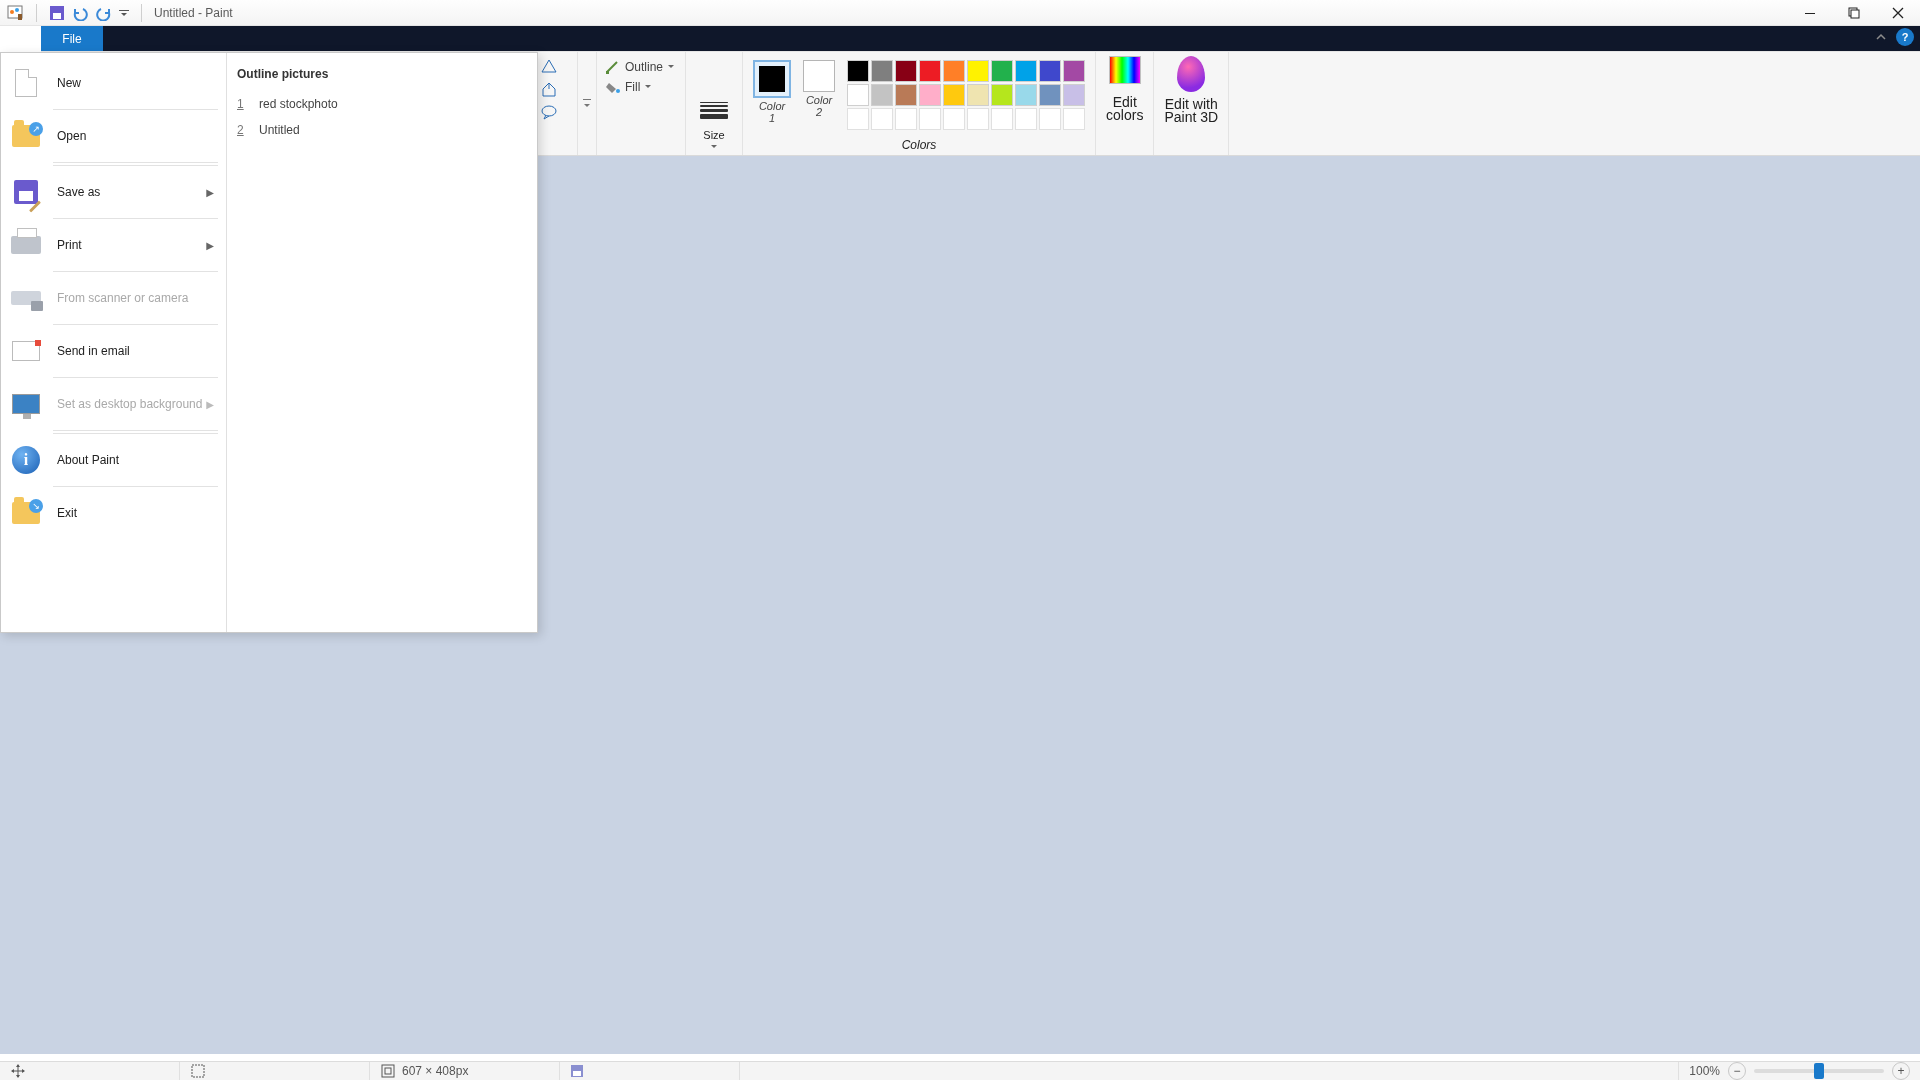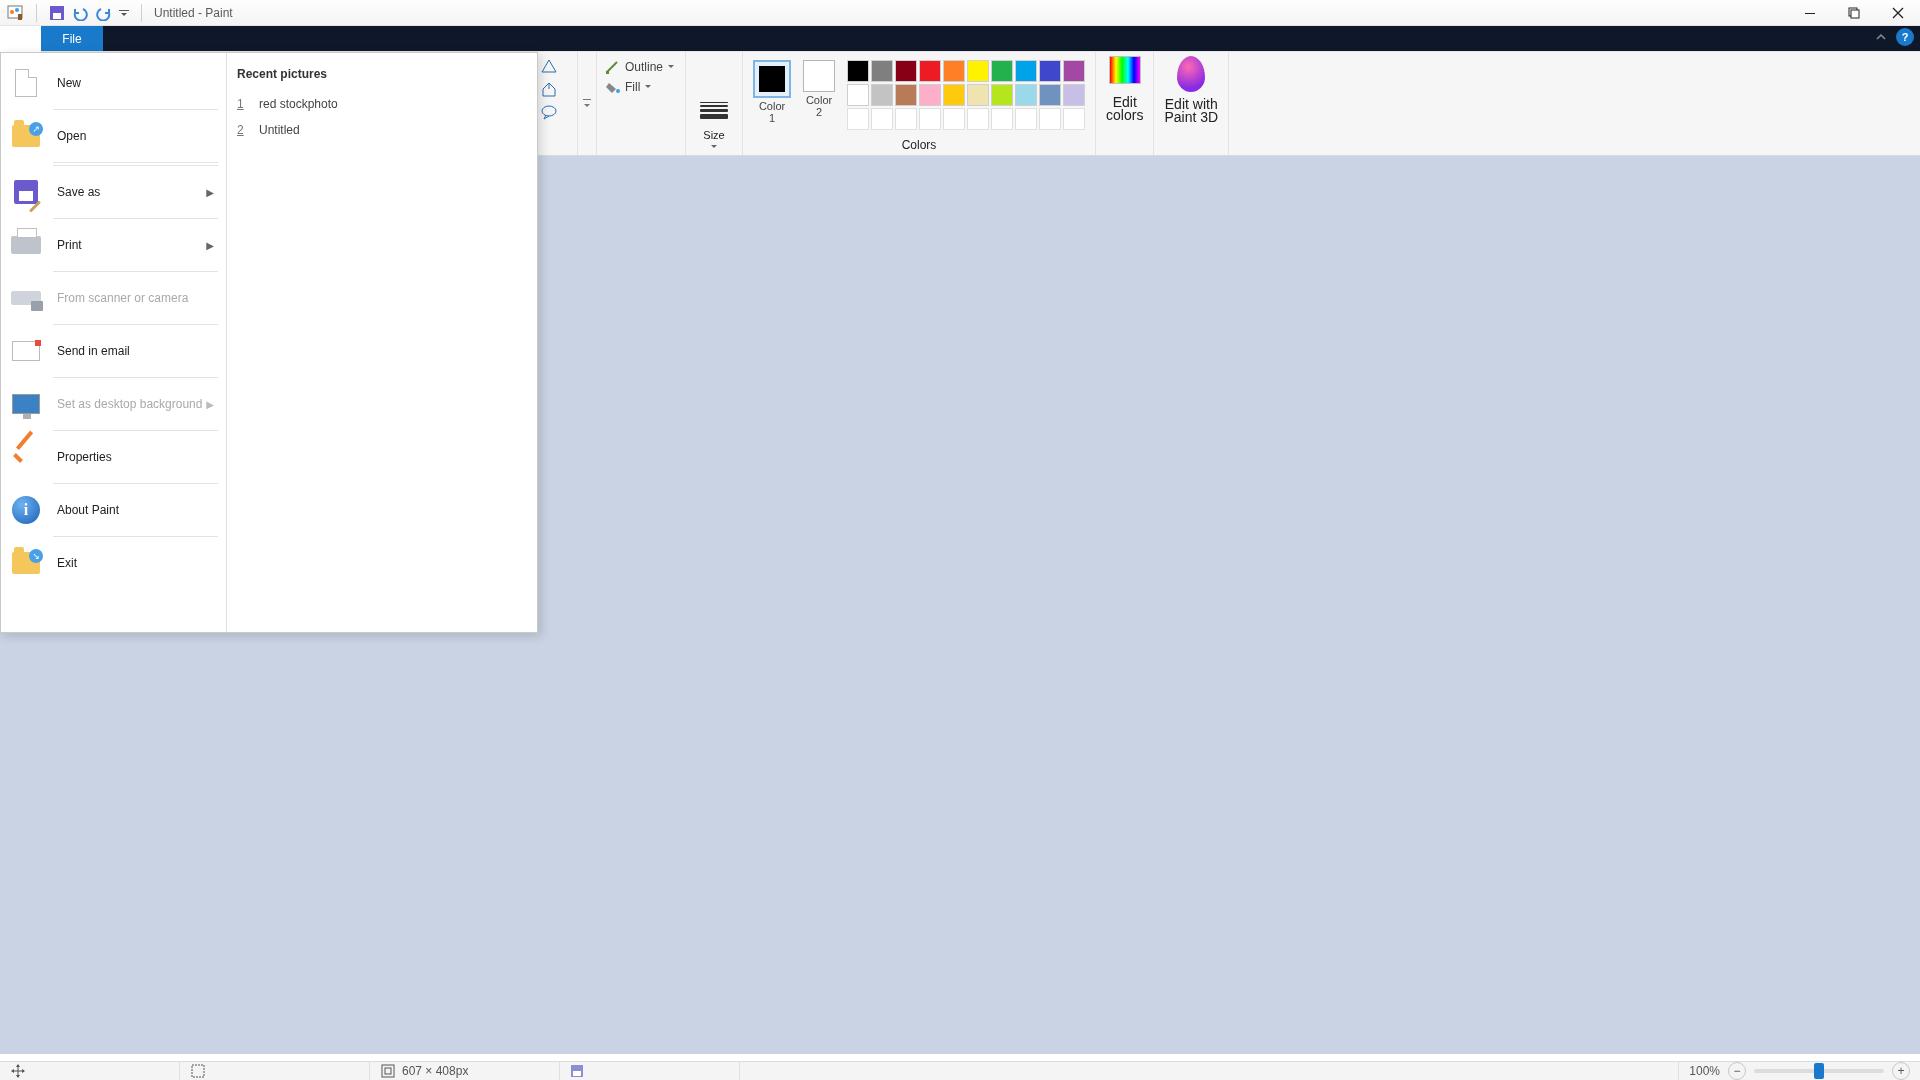--- a/index.html
+++ b/index.html
@@ -219,21 +219,21 @@
           <span></span>
           <span></span>
         </div>
       <span style="font-size:11px;margin-top:8px;">Size</span>
       <svg width="8" height="8">
           <path d="M1 2 L4 5 L7 2 Z" fill="#666"></path>
         </svg>
     </div>
   </div>
 
-  <div class="colorgroup" style="position:relative;">
+  <div class="colorgroup" style="position:relative;font-style:italic;">
     <div class="colorlabeled color1">
       <div class="colorbox">
           <div class="inner" style="background:#000;"></div>
         </div>
       <span style="white-space:pre;">Color
 1</span>
     </div>
     <div class="colorlabeled">
       <div class="colorbox" style="width:32px;height:32px;">
           <div class="inner" style="background:#fff;width:20px;height:20px;"></div>
@@ -349,47 +349,41 @@
 
     <div class="menuitem disabled">
       <div class="icon">
           <div class="ic-monitor"></div>
         </div>
       <span>Set as desktop background</span>
       <span class="arrow" style="color:#bbb;">▶</span>
     </div>
     <div class="menudivider"></div>
 
-    <div class="menuitem">
-      <div class="icon">
-          <div class="ic-check"></div>
-        </div>
-      <span>Properties</span>
-    </div>
     <div class="menudivider"></div>
 
     <div class="menuitem">
       <div class="icon">
           <div class="ic-info">i</div>
         </div>
       <span>About Paint</span>
     </div>
     <div class="menudivider"></div>
 
     <div class="menuitem">
       <div class="icon">
           <div class="ic-folder">
             <div class="bluearrow">↘</div>
           </div>
         </div>
       <span>Exit</span>
     </div>
   </div>
   <div class="rightcol">
-    <div class="recenthdr">Recent pictures</div>
+    <div class="recenthdr">Outline pictures</div>
     <div class="recentrow">
       <span class="num">1</span>
       <span>red stockphoto</span>
     </div>
     <div class="recentrow">
       <span class="num">2</span>
       <span>Untitled</span>
     </div>
   </div>
 </div>

